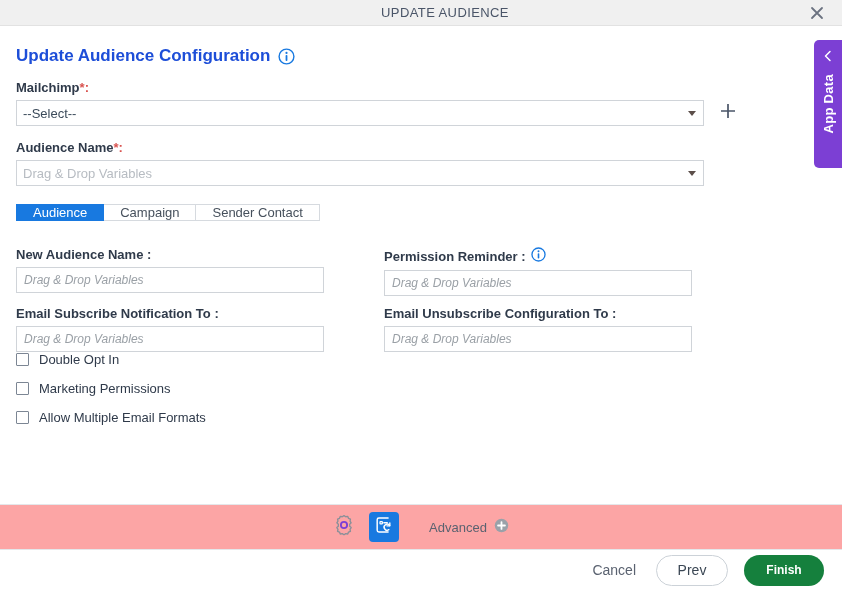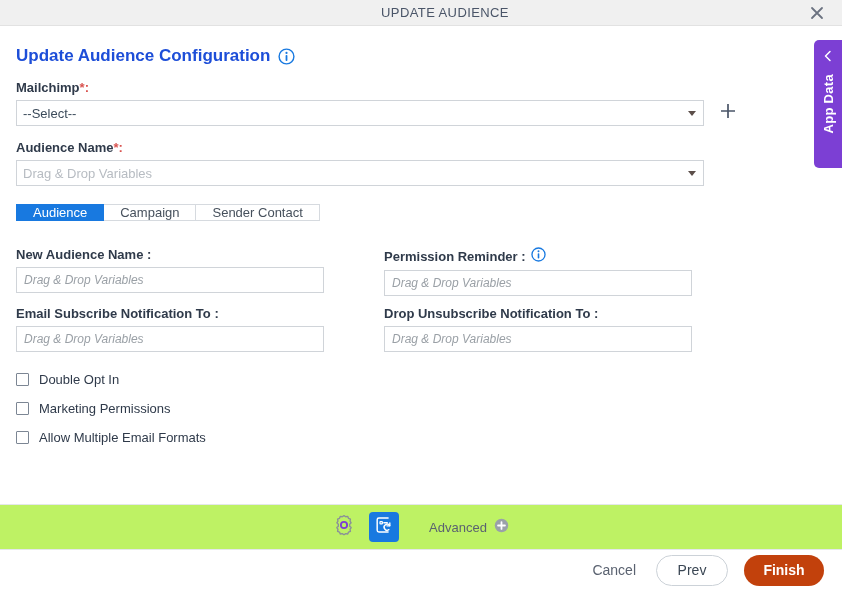--- a/index.html
+++ b/index.html
@@ -121,21 +121,21 @@
     background: #fff;
     font-size: 12px; font-style: italic; color: #9aa0a6;
     padding: 0 7px;
     font-family: "Liberation Sans", sans-serif;
     outline: none;
   }
   .text-input::placeholder { color: #9aa0a6; font-style: italic; opacity: 1; }
   .form-cell.right .text-input { width: 308px; }
 
   
-  .checks { margin-top: 20px; }
+  .checks { }
   .check-row {
     display: flex; align-items: center; gap: 10px;
     margin-bottom: 14px;
     cursor: pointer;
   }
   .cb {
     width: 13px; height: 13px;
     border: 1px solid #7c8694;
     background: #fff;
     border-radius: 1px;
@@ -165,21 +165,21 @@
     transform: rotate(180deg);
     color: #fff; font-size: 13px; font-weight: bold;
     letter-spacing: .3px;
   }
 
   
   .toolbar {
     position: absolute;
     left: 0; right: 0; top: 504px;
     height: 46px;
-    background: #bef264;
+    background: #fca5a5;
     border-top: 1px solid #e4e7ea;
     border-bottom: 1px solid #e4e7ea;
     display: flex; align-items: center; justify-content: center;
     gap: 14px;
   }
   .gear-btn { cursor: pointer; display:flex; align-items:center; }
   .card-btn {
     width: 30px; height: 30px;
     background: #1879e0;
     border-radius: 4px;
@@ -208,22 +208,22 @@
     cursor: pointer; font-family: "Liberation Sans", sans-serif;
     padding: 6px 4px;
   }
   .btn-prev {
     font-size: 14px; color: #3b4754;
     background: #fff; border: 1px solid #ccd2d8;
     border-radius: 16px; height: 31px; width: 72px;
     cursor: pointer; font-family: "Liberation Sans", sans-serif;
   }
   .btn-finish {
-    font-size: 14px; color: #fff; font-weight: bold;
-    background: #c2410c; border: none;
+    font-size: 12px; color: #fff; font-weight: bold;
+    background: #15803d; border: none;
     border-radius: 16px; height: 31px; width: 80px;
     cursor: pointer; font-family: "Liberation Sans", sans-serif;
   }
 </style>
 </head>
 <body>
 
 <div class="window">
 
   <div class="titlebar">
@@ -297,21 +297,21 @@
             </svg>
           </span>
         </div>
         <input class="text-input" type="text" placeholder="Drag &amp; Drop Variables" style="">
       </div>
       <div class="form-cell">
         <div class="cell-label">Email Subscribe Notification To :</div>
         <input class="text-input" type="text" placeholder="Drag &amp; Drop Variables" style="">
       </div>
       <div class="form-cell right">
-        <div class="cell-label">Drop Unsubscribe Notification To :</div>
+        <div class="cell-label">Email Unsubscribe Configuration To :</div>
         <input class="text-input" type="text" placeholder="Drag &amp; Drop Variables" style="">
       </div>
     </div>
 
     <div class="checks">
       <div class="check-row">
         <span class="cb"></span>
         <span class="check-label">Double Opt In</span>
       </div>
       <div class="check-row">

